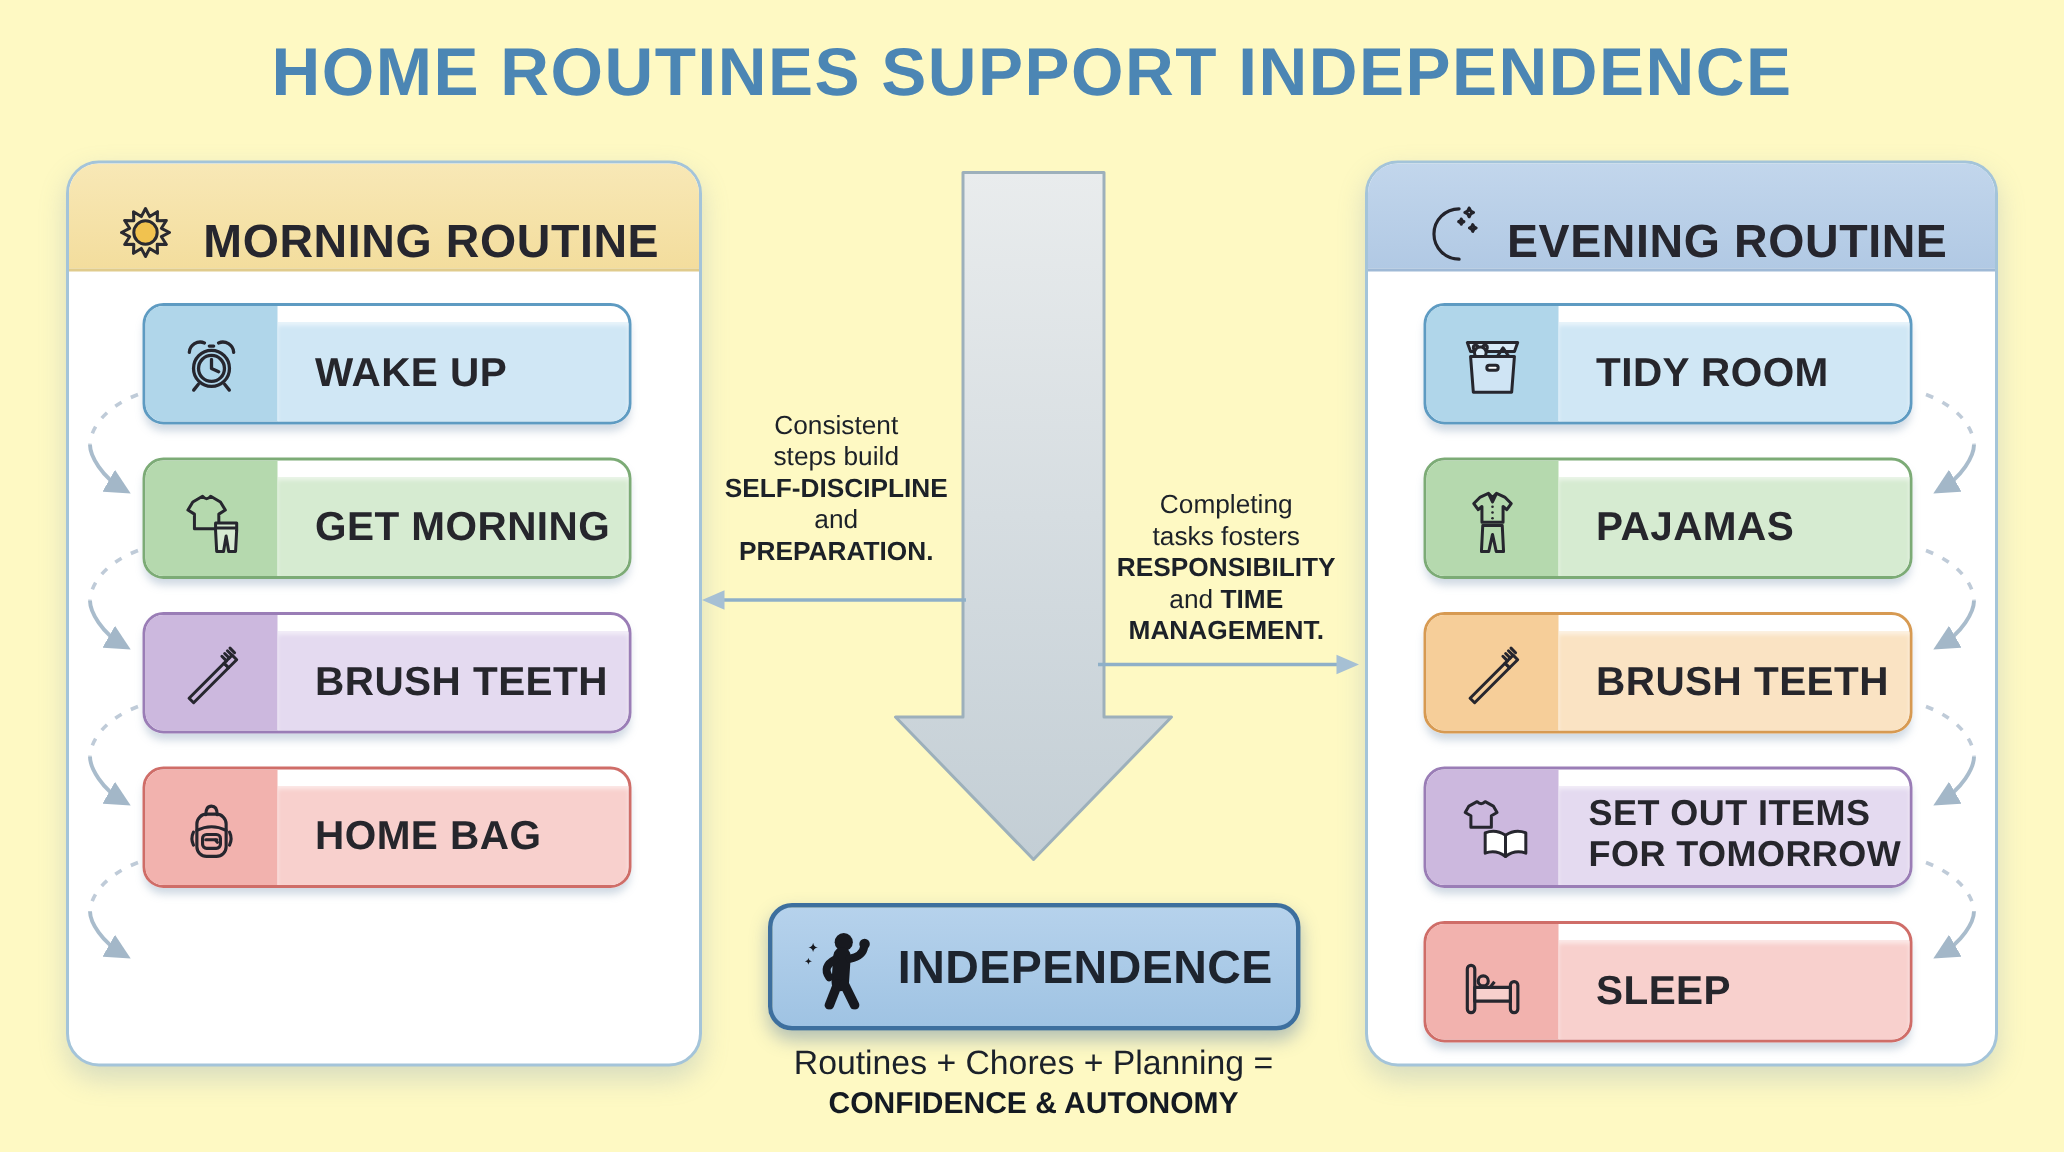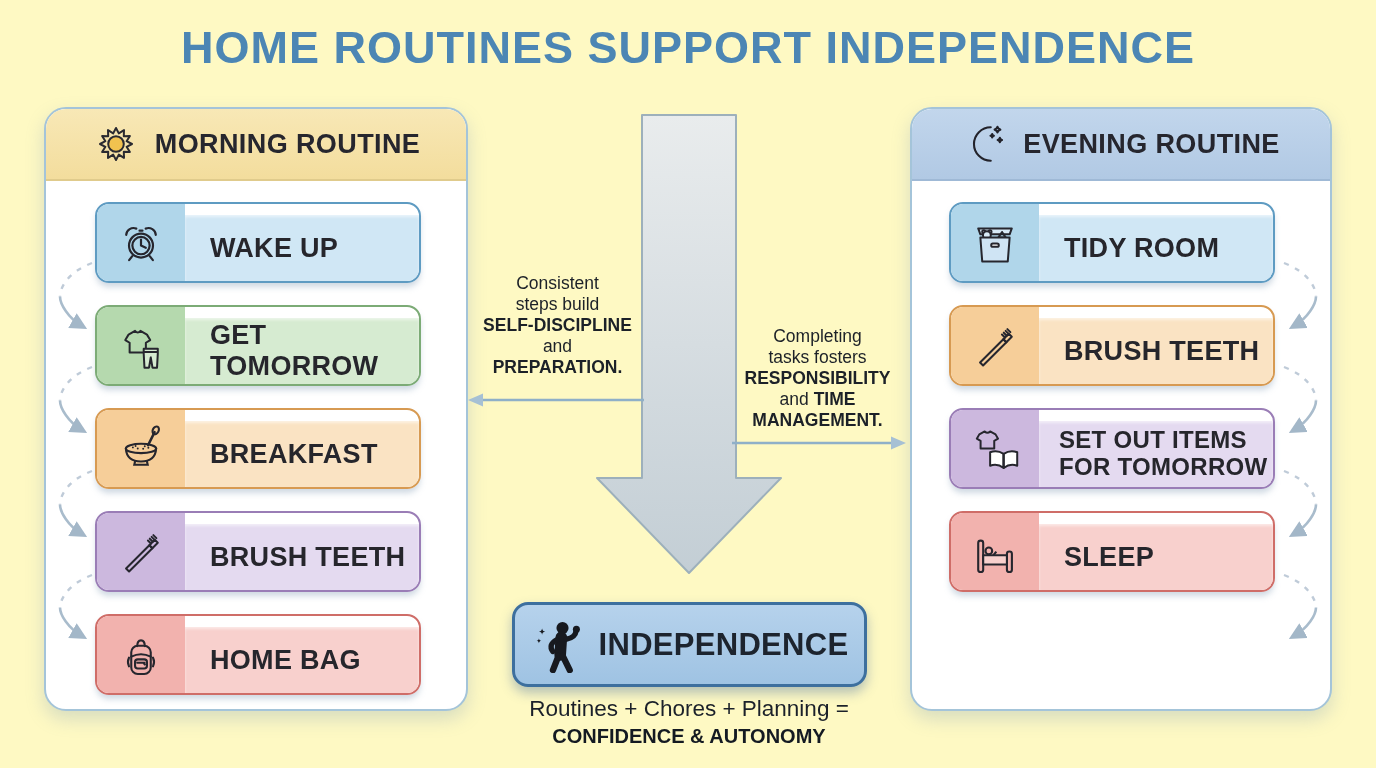--- a/index.html
+++ b/index.html
@@ -10,22 +10,22 @@
   .page-title{position:absolute;left:0;top:22px;width:100%;text-align:center;
     font-size:45px;font-weight:bold;letter-spacing:1px;color:#4c86b4;}
 
   
   .panel{position:absolute;top:107px;height:604px;background:#ffffff;
     border:2.5px solid #a4c4d9;border-radius:22px;overflow:hidden;
     box-shadow:0 8px 18px rgba(126,156,186,.30);box-sizing:border-box;}
   .panel.morning{left:44px;width:424px;}
   .panel.evening{left:910px;width:422px;}
 
-  .panel-header{height:70px;display:flex;align-items:center;justify-content:center;gap:15px;
-    font-size:27px;font-weight:bold;color:#26262e;letter-spacing:.4px;}
+  .panel-header{height:70px;display:flex;align-items:flex-end;justify-content:center;gap:15px;
+    font-size:31px;font-weight:bold;color:#26262e;letter-spacing:.4px;}
   .morning-h{background:linear-gradient(180deg,#f8e8b6,#f3dd9d);border-bottom:2px solid #e0cb8c;}
   .evening-h{background:linear-gradient(180deg,#c2d6ec,#b1c9e4);border-bottom:2px solid #9fb9d6;}
   .h-icon{display:flex;align-items:center;}
 
   .panel-body{display:flex;flex-direction:column;gap:22px;}
   .panel.morning .panel-body{padding:21px 45px 0 49px;}
   .panel.evening .panel-body{padding:21px 55px 0 37px;}
 
   
   .item{height:81px;flex:none;display:flex;border:2px solid var(--bc);border-radius:14px;
@@ -111,41 +111,21 @@
         <div class="label">WAKE UP</div>
       </div>
       <div class="item c-green">
         <div class="icon-cell">
           <svg class="oicon" width="52" height="52" viewBox="0 0 48 48" fill="none" stroke="#26262e" stroke-width="2" stroke-linejoin="round">
             <path d="M12.5 13.5 L18.5 10 Q21 13 23.5 10 L29.5 13.5 L32.5 18.5 L28.5 21 L28.5 30 L13.5 30 L13.5 21 L9.5 18.5 Z"></path>
             <path d="M26.5 26.5 H39.5 V31 L38.8 44 H34.6 L33 34.5 L31.4 44 H27.2 L26.5 31 Z" fill="#d6ebd1"></path>
             <path d="M26.5 29.5 H39.5"></path>
           </svg>
         </div>
-        <div class="label">GET TOMORROW</div>
-      </div>
-      <div class="item c-orange">
-        <div class="icon-cell">
-          <svg class="oicon" width="52" height="52" viewBox="0 0 48 48" fill="none" stroke="#26262e" stroke-width="2.1" stroke-linecap="round">
-            <path d="M30.5 20.5 L36.5 8.5" stroke-width="2.6"></path>
-            <ellipse cx="37.6" cy="6.8" rx="2.7" ry="3.8" transform="rotate(26 37.6 6.8)"></ellipse>
-            <ellipse cx="24" cy="23.5" rx="14" ry="4.3"></ellipse>
-            <path d="M10 23.5 Q10.8 35.5 24 35.5 Q37.2 35.5 38 23.5"></path>
-            <path d="M18.5 35.5 L17.8 38.6 H30.2 L29.5 35.5"></path>
-            <g fill="#26262e" stroke="none">
-              <circle cx="16.5" cy="22.5" r="0.9"></circle>
-                <circle cx="21" cy="23.6" r="0.9"></circle>
-                <circle cx="26" cy="23.7" r="0.9"></circle>
-              <circle cx="30.8" cy="22.8" r="0.9"></circle>
-                <circle cx="19" cy="21.3" r="0.9"></circle>
-                <circle cx="27.5" cy="21.4" r="0.9"></circle>
-            </g>
-          </svg>
-        </div>
-        <div class="label">BREAKFAST</div>
+        <div class="label">GET MORNING</div>
       </div>
       <div class="item c-purple">
         <div class="icon-cell">
           <svg class="oicon" width="52" height="52" viewBox="0 0 48 48" fill="none" stroke="#26262e" stroke-width="2" stroke-linecap="round" stroke-linejoin="round">
             <path d="M10.2 39.2 L13 42 L34.5 20.5 L31.7 17.7 Z"></path>
             <path d="M31.7 17.7 L36.7 12.7 L39.5 15.5 L34.5 20.5 Z"></path>
             <path d="M33.2 16.2 L30.4 13.4 M34.9 14.5 L32.1 11.7 M36.6 12.8 L33.8 10 M38.2 11.2 L35.4 8.4"></path>
           </svg>
         </div>
         <div class="label">BRUSH TEETH</div>
@@ -186,20 +166,35 @@
             <circle cx="16.5" cy="12.5" r="1.5" fill="#d8eaf7" transform="translate(0,4)"></circle>
             <circle cx="13.6" cy="13.6" r="1.4"></circle>
               <circle cx="19.4" cy="13.6" r="1.4"></circle>
             <circle cx="16.5" cy="16.8" r="3.6" fill="#d8eaf7"></circle>
             <path d="M27 19 L30.5 13.8 L34 19 Z"></path>
             <path d="M10.5 19 H37.5 L35.8 41 H12.2 Z" fill="#cfe4f4"></path>
             <rect x="20.5" y="24.5" width="7" height="3" rx="1.5" fill="#ffffff"></rect>
           </svg>
         </div>
         <div class="label">TIDY ROOM</div>
+      </div>
+      <div class="item c-green">
+        <div class="icon-cell">
+          <svg class="oicon" width="52" height="52" viewBox="0 0 48 48" fill="none" stroke="#26262e" stroke-width="2" stroke-linejoin="round">
+            <path d="M16.5 10.5 L21.5 8.2 L24 10.8 L26.5 8.2 L31.5 10.5 L35.5 14.5 L32.8 18.3 L30.5 16.3 V26 H17.5 V16.3 L15.2 18.3 L12.5 14.5 Z"></path>
+            <path d="M21.5 8.2 L24 13.5 L26.5 8.2"></path>
+            <g fill="#26262e" stroke="none">
+                <circle cx="24" cy="16.5" r="0.8"></circle>
+                <circle cx="24" cy="20" r="0.8"></circle>
+                <circle cx="24" cy="23.5" r="0.8"></circle>
+              </g>
+            <path d="M18 28 H30 L30.8 44 H26.3 L24 33.5 L21.7 44 H17.2 Z"></path>
+          </svg>
+        </div>
+        <div class="label">PAJAMAS</div>
       </div>
       <div class="item c-orange">
         <div class="icon-cell">
           <svg class="oicon" width="52" height="52" viewBox="0 0 48 48" fill="none" stroke="#26262e" stroke-width="2" stroke-linecap="round" stroke-linejoin="round">
             <path d="M10.2 39.2 L13 42 L34.5 20.5 L31.7 17.7 Z"></path>
             <path d="M31.7 17.7 L36.7 12.7 L39.5 15.5 L34.5 20.5 Z"></path>
             <path d="M33.2 16.2 L30.4 13.4 M34.9 14.5 L32.1 11.7 M36.6 12.8 L33.8 10 M38.2 11.2 L35.4 8.4"></path>
           </svg>
         </div>
         <div class="label">BRUSH TEETH</div>

